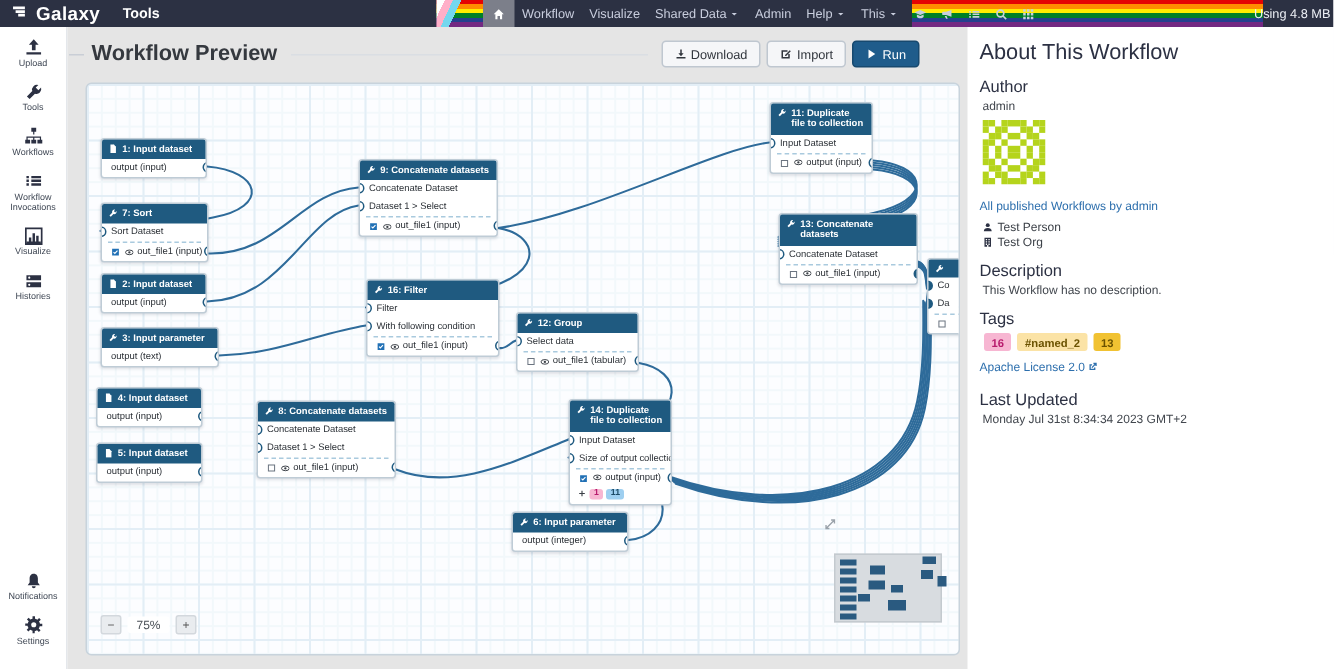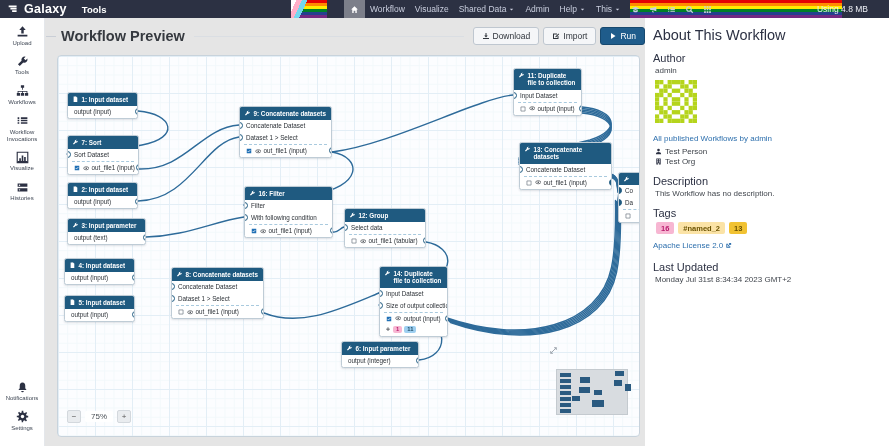--- a/index.html
+++ b/index.html
@@ -11,40 +11,40 @@
   
   .masthead { position:relative; height:18px; background:#2c3143; }
   .brand { position:absolute; left:8px; top:0; height:18px; display:flex; align-items:center; gap:5px; color:#fff; z-index:3; }
   .brand-name { font-size:12.5px; font-weight:bold; letter-spacing:.3px; }
   .brand-env  { font-size:9.5px; font-weight:bold; margin-left:10px; }
   .flag { position:absolute; top:0; height:18px; z-index:1;
     background:linear-gradient(#e40303 0 16.6%,#ff8c00 16.6% 33.3%,#ffed00 33.3% 50%,#008026 50% 66.6%,#24408e 66.6% 83.3%,#732982 83.3% 100%);}
   .flag.progress::before { content:""; position:absolute; inset:0;
     background:linear-gradient(115deg,#fff 0 5px,#ffafc8 5px 10px,#74d7ee 10px 15px,transparent 15px); }
   .mh-nav { position:absolute; left:322px; top:0; width:286px; height:18px; background:#2c3143;
-    display:flex; align-items:center; z-index:2; font-size:8.5px; color:#c9cede;margin-left:22px; }
+    display:flex; align-items:center; z-index:2; font-size:8.5px; color:#c9cede; }
   .mh-home { height:18px; display:flex; align-items:center; padding:0 6px; background:rgba(255,255,255,.38); color:#fff; }
   .mh-item { padding:0 5px; display:flex; align-items:center; gap:2px; white-space:nowrap; }
   .mh-iconbtn { padding:0 4.5px; display:flex; align-items:center; }
-  .usage { position:absolute; right:21px; top:0; height:18px; display:flex; align-items:center;
+  .usage { position:absolute; right:2px; top:0; height:18px; display:flex; align-items:center;
     font-size:8.5px; color:#eceff5; z-index:3; }
   
   .page { display:flex; height:428px; }
   .sidebar { width:45px; background:#fff; border-right:1px solid #e4e7eb; display:flex; flex-direction:column;
     align-items:center; padding:7px 0 6px; }
   .sb-item { width:100%; display:flex; flex-direction:column; align-items:center; margin-bottom:8px; color:#2c3143; cursor:pointer; }
   .sb-item .lbl { font-size:6px; color:#3f4754; margin-top:1.5px; text-align:center; line-height:1.2; }
   .sb-spacer { flex:1; }
   .main { flex:1; position:relative; background:#e5e5e5; }
   
   .preview-header { position:absolute; top:7px; left:0; right:0; height:22px; display:flex; align-items:center; padding:0 0 0 1px; }
   .hdash { width:10px; height:1px; background:#c9ced6; margin-right:5px; }
   .htitle { font-size:14.5px; font-weight:bold; color:#35393f; white-space:nowrap; }
   .hrule { flex:1; height:1px; background:#dadee3; margin:0 9px; }
-  .hbtns { display:flex; gap:4px; }
+  .hbtns { display:flex; gap:4px; margin-right:32px; }
   .btn { font-size:8.5px; padding:3px 8px; border:1px solid #bfc7d0; border-radius:3px; background:#f5f6f8;
     color:#30353c; display:flex; align-items:center; gap:3px; cursor:pointer; white-space:nowrap; }
   .btn.primary { background:#1f5c8b; border-color:#17496f; color:#fff; }
   
   .canvas { position:absolute; left:12px; right:5px; top:37px; bottom:9px; border:1px solid #c8d3dc; border-radius:4px;
     overflow:hidden; background:#fcfdff;
     background-image:
       linear-gradient(#e3eef6 1px, transparent 1px), linear-gradient(90deg,#e3eef6 1px, transparent 1px),
       linear-gradient(#f2f8fb 1px, transparent 1px), linear-gradient(90deg,#f2f8fb 1px, transparent 1px);
     background-size:37px 37px, 37px 37px, 9.25px 9.25px, 9.25px 9.25px; }

